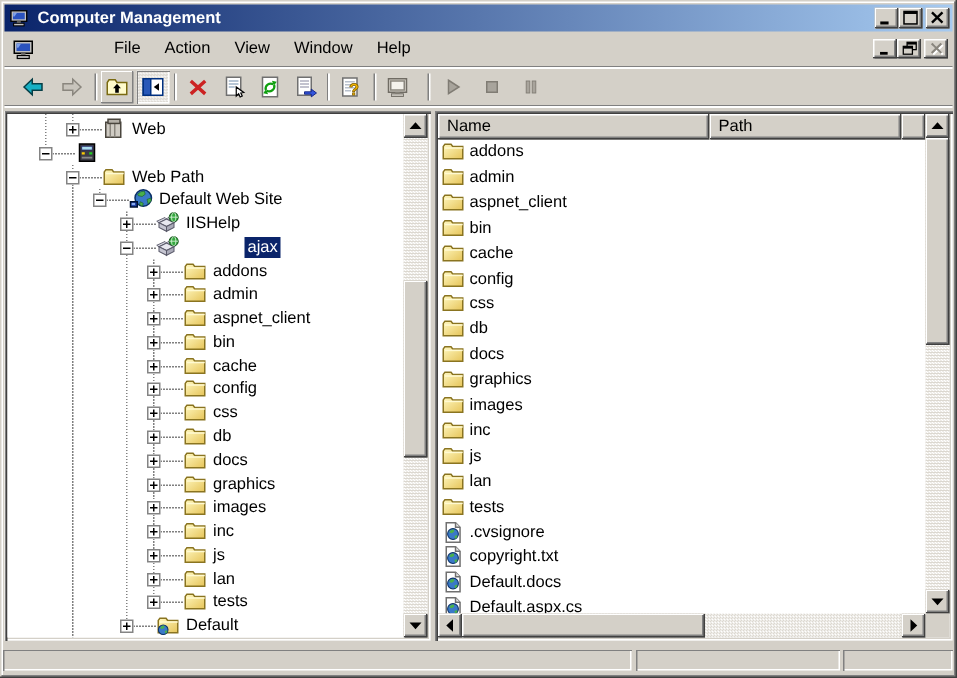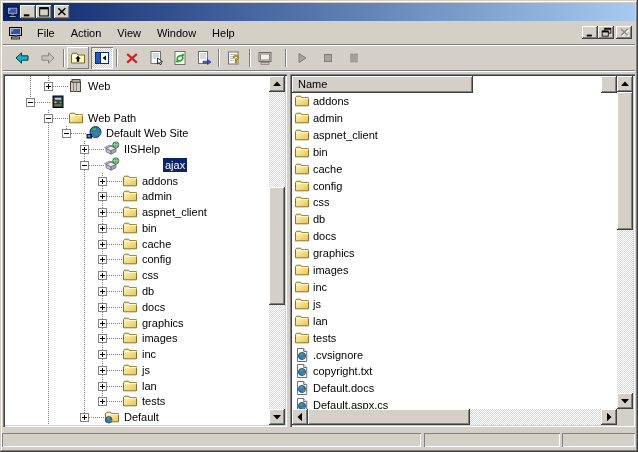--- a/index.html
+++ b/index.html
@@ -14,21 +14,21 @@
   .tb-title{color:#fff;font-weight:bold;margin-left:5px;flex:1;white-space:nowrap;line-height:18px;}
   .winbtns{display:flex;align-items:center;padding-right:2px;}
   .winbtn{width:16px;height:14px;margin-left:0;background:#d4d0c8;display:flex;align-items:center;justify-content:center;
     box-shadow: inset -1px -1px 0 #404040, inset 1px 1px 0 #fff, inset -2px -2px 0 #808080;}
   .winbtn.gap{margin-left:2px;}
   .winbtn svg{width:14px;height:12px;display:block;}
   
   .menubar{position:absolute;left:3px;top:21px;width:632px;height:23px;display:flex;align-items:center;}
   .mb-icon{width:16px;height:16px;margin:0 5px 0 5px;}
   .mb-icon svg{width:16px;height:16px;display:block;}
-  .menu-items{display:flex;align-items:center;height:100%;}
+  .menu-items{display:flex;height:100%;margin-left:39px;}
   .menu-item{padding:0 8px;line-height:22px;cursor:default;}
   .mdibtns{margin-left:auto;display:flex;align-items:center;padding-right:3px;}
   .mdibtn{width:16px;height:13px;margin-left:0;background:#d4d0c8;display:flex;align-items:center;justify-content:center;position:relative;
     box-shadow: inset -1px -1px 0 #404040, inset 1px 1px 0 #fff, inset -2px -2px 0 #808080;}
   .mdibtn.gap{margin-left:2px;}
   .mdibtn svg{width:13px;height:11px;display:block;}
   .gwrap{position:relative;width:13px;height:11px;}
   .gwrap svg{position:absolute;left:0;top:0;}
   .gwrap svg.shadow{left:1px;top:1px;color:#fff;}
   .gwrap svg.main{color:#8a867e;}
@@ -91,20 +91,21 @@
   <div class="titlebar">
     <span class="tb-icon">
         <svg viewBox="0 0 16 16">
           <rect x="1.5" y="2.5" width="12" height="8" fill="#c0c0c0" stroke="#000"></rect>
           <rect x="3" y="4" width="9" height="5" fill="#2a52be"></rect>
           <path d="M3.2 4.2 h2.8 l-1.8 2.6 h-1 z" fill="#7ea0e8"></path>
           <rect x="6" y="10.5" width="3" height="1.5" fill="#808080"></rect>
           <rect x="3.5" y="12" width="8" height="2" fill="#c0c0c0" stroke="#000" stroke-width="0.8"></rect>
         </svg>
       </span>
+    <span class="tb-title">Computer Management</span>
     <span class="winbtns">
         <div class="winbtn">
           <span>
             <svg viewBox="0 0 14 13">
               <rect x="2.5" y="9" width="6" height="2.2" fill="currentColor"></rect>
             </svg>
           </span>
         </div>
         <div class="winbtn">
           <span>
@@ -609,20 +610,21 @@
             <path d="M8 10.5 L4 6 h8 z" fill="#000"></path>
           </svg>
         </span>
       </div>
       <div class="sthumb" style="top: 111px; height: 118px; left: 0px; width: 16px;"></div>
     </div>
 
   <div class="pane right-pane"></div>
   <div class="list-area">
       <div class="col-hdr" style="left: 0px; width: 181px;">Name</div>
+      <div class="col-hdr" style="left: 181px; width: 128px;">Path</div>
       <div class="col-hdr" style="left: 309px; width: 16px;"></div>
       <div class="list-row" style="top: 17px;">
         <span class="licon">
           <svg viewBox="0 0 16 16">
             <path d="M1.5 12.8 V4.6 l1.1-1.4 h4.1 l1.1 1.5 h6.7 v8.1 z" fill="url(#foldgrad)" stroke="#8a7420"></path>
             <path d="M2.6 5.6 h11.9" stroke="#fffad2"></path>
           </svg>
         </span>
         <span class="llabel">addons</span>
       </div>

